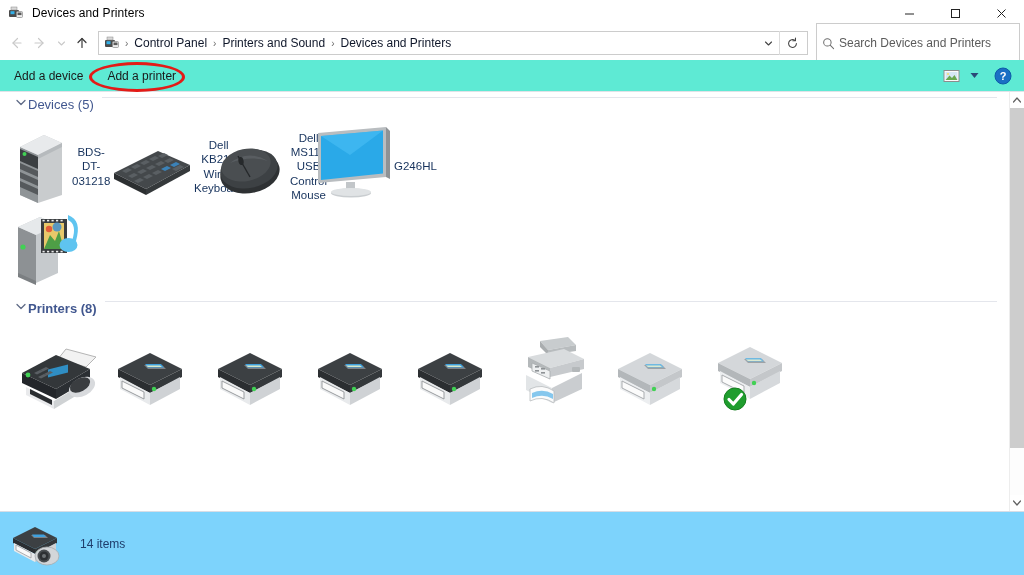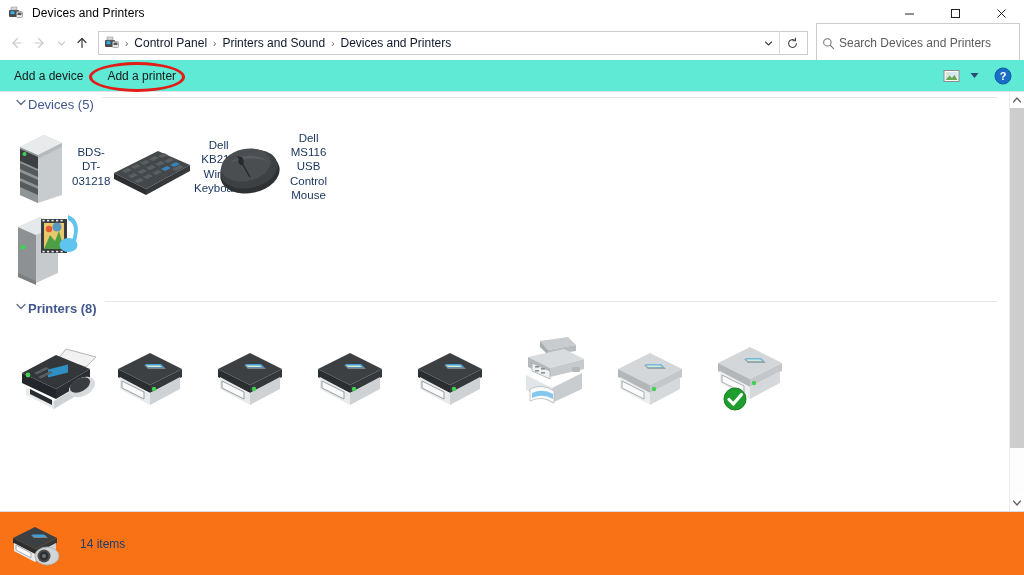--- a/index.html
+++ b/index.html
@@ -103,21 +103,21 @@
   }
   .tile .art { height: 78px; display: flex; align-items: flex-end; justify-content: center; position: relative; }
   .tile .label {
     margin-top: 5px; font-size: 11.5px; color: #16325c; text-align: center; line-height: 1.25;
     width: 100px;
   }
 
   
   .statusbar {
     position: absolute; left: 0; bottom: 0; width: 1024px; height: 64px;
-    background: #f97316; border-top: 1px solid #d8dde6;
+    background: #7dd3fc; border-top: 1px solid #d8dde6;
     display: flex; align-items: center;
   }
   .status-icon { width: 60px; margin-left: 8px; display: flex; align-items: center; justify-content: center; flex: none; }
   .status-text { font-size: 12px; color: #1f3d6b; margin-left: 12px; }
 
   
   .scrollbar {
     position: absolute; top: 92px; right: 0; width: 15px; height: 419px;
     background: #ffffff; border-left: 1px solid #ededed;
     display: flex; flex-direction: column; align-items: center;
@@ -334,20 +334,34 @@
             <ellipse cx="36" cy="40" rx="25" ry="16" fill="#4a4e51" transform="rotate(-12 36 40)"></ellipse>
             <path d="M20 38 Q38 24 58 36 Q40 30 20 38 Z" fill="#5d6165" opacity=".8"></path>
             <line x1="28" y1="31" x2="40" y2="52" stroke="#25282a" stroke-width="1.4"></line>
             <ellipse cx="31" cy="36" rx="2.6" ry="4" fill="#26292b" transform="rotate(-12 31 36)"></ellipse>
           </svg>
         </div>
         <div class="label">Dell MS116 USB Control Mouse</div>
       </div>
 
 
+      <div class="tile">
+        <div class="art">
+          <svg width="84" height="78" viewBox="0 0 84 78">
+            <polygon points="8,8 76,2 76,52 8,58" fill="#b9bdc0"></polygon>
+            <polygon points="11,11 73,5.5 73,48.5 11,55" fill="#2aa9e8"></polygon>
+            <polygon points="11,11 73,5.5 40,30" fill="#4dc1f5" opacity=".55"></polygon>
+            <polygon points="76,2 80,6 80,54 76,52" fill="#8e9295"></polygon>
+            <rect x="36" y="57" width="9" height="8" fill="#c2c6c9"></rect>
+            <ellipse cx="41" cy="68" rx="20" ry="4.5" fill="#c9cdd0"></ellipse>
+            <ellipse cx="41" cy="67" rx="20" ry="4" fill="#e0e3e5"></ellipse>
+          </svg>
+        </div>
+        <div class="label">G246HL</div>
+      </div>
     </div>
 
 
     <div class="tiles">
       <div class="tile">
         <div class="art">
           <svg width="92" height="80" viewBox="0 0 92 80">
             <polygon points="8,20 30,10 48,18 48,66 26,76 8,68" fill="#c6cacd"></polygon>
             <polygon points="8,20 26,28 26,76 8,68" fill="#8d9194"></polygon>
             <polygon points="8,20 30,10 48,18 26,28" fill="#e6e9eb"></polygon>

